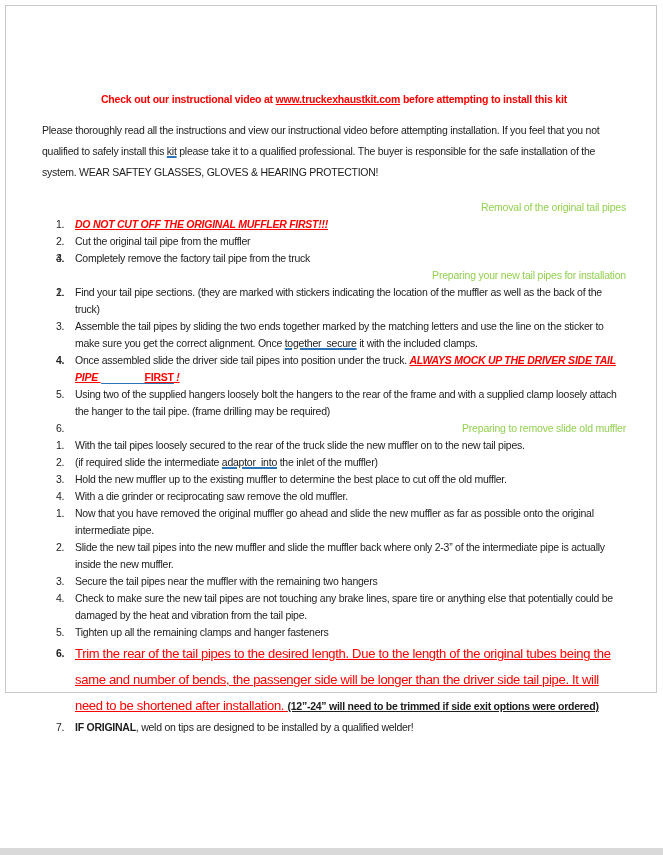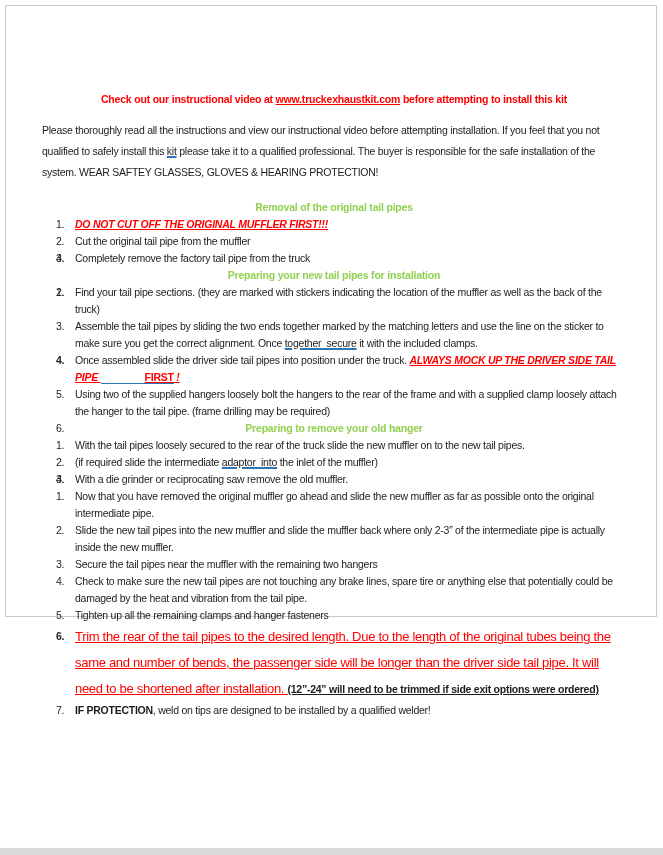--- a/index.html
+++ b/index.html
@@ -5,40 +5,40 @@
   html,body{margin:0;padding:0;}
   body{
     width:663px;height:855px;position:relative;background:#ffffff;
     font-family:"Liberation Sans","DejaVu Sans",sans-serif;
     color:#1c1c1c;overflow:hidden;
   }
   .bottom-strip{
     position:absolute;left:0;bottom:0;width:663px;height:7px;background:#d9d9d9;
   }
   .page{
-    position:absolute;left:5px;top:5px;width:652px;height:612px;
+    position:absolute;left:5px;top:5px;width:652px;height:688px;
     border:1px solid #c9c9c9;background:#ffffff;box-sizing:border-box;
     padding:85px 30px 0 36px;
   }
   .hdr{
     text-align:center;font-size:10.5px;line-height:17px;font-weight:700;
     color:#FF0000;letter-spacing:-0.2px;margin:0;
   }
   .hdr a{color:#FF0000;text-decoration:underline;cursor:pointer;}
   .intro{
     font-size:10.5px;line-height:21px;letter-spacing:-0.25px;
     margin:12px 0 0 0;
   }
   .u-blue{
     text-decoration:underline;
     text-decoration-color:#2E75B6;
     text-decoration-thickness:1.5px;
   }
   .sec-h{
-    text-align:center;font-size:10.5px;line-height:17px;font-weight:700;
+    text-align:right;font-size:10.5px;line-height:17px;font-weight:400;
     color:#92D050;letter-spacing:-0.2px;
   }
   .sec-h.first{margin-top:16px;}
   .list{font-size:10.5px;line-height:17px;letter-spacing:-0.25px;}
   .li{position:relative;padding-left:19px;margin-left:14px;}
   .num{position:absolute;left:0;top:0;}
   .num.b{font-weight:700;}
   .r-red-bu{color:#FF0000;font-weight:700;text-decoration:underline;font-style:italic;}
   .r-first{color:#FF0000;font-weight:700;text-decoration:underline;border-bottom:1.5px solid #2E75B6;padding-left:44px;}
   .r-bold{font-weight:700;}
@@ -71,33 +71,33 @@
   <div class="sec-h">Preparing your new tail pipes for installation</div>
   <div class="list">
     <div class="li"><span class="num">1.</span></div>
     <div class="li"><span class="num">2.</span><span>Find your tail pipe sections. (they are marked with stickers indicating the location of the muffler as well as the back of the truck)</span></div>
     <div class="li"><span class="num">3.</span><span>Assemble the tail pipes by sliding the two ends together marked by the matching letters and use the line on the sticker to make sure you get the correct alignment. Once </span><span class="u-blue">together&nbsp; secure</span><span> it with the included clamps.</span></div>
     <div class="li"><span class="num b">4.</span><span>Once assembled slide the driver side tail pipes into position under the truck. </span><span class="r-red-bu">ALWAYS MOCK UP THE DRIVER SIDE TAIL PIPE </span><span class="r-first">FIRST</span><span class="r-red-bu">&nbsp;!</span></div>
     <div class="li"><span class="num">5.</span><span>Using two of the supplied hangers loosely bolt the hangers to the rear of the frame and with a supplied clamp loosely attach the hanger to the tail pipe. (frame drilling may be required)</span></div>
     <div class="li"><span class="num">6.</span></div>
   </div>
 
-  <div class="sec-h">Preparing to remove your old hanger</div>
+  <div class="sec-h">Preparing to remove slide old muffler</div>
   <div class="list">
     <div class="li"><span class="num">1.</span><span>With the tail pipes loosely secured to the rear of the truck slide the new muffler on to the new tail pipes.</span></div>
     <div class="li"><span class="num">2.</span><span>(if required slide the intermediate </span><span class="u-blue">adaptor&nbsp; into</span><span> the inlet of the muffler)</span></div>
-    <div class="li"><span class="num">3.</span></div>
+    <div class="li"><span class="num">3.</span><span>Hold the new muffler up to the existing muffler to determine the best place to cut off the old muffler.</span></div>
     <div class="li"><span class="num">4.</span><span>With a die grinder or reciprocating saw remove the old muffler.</span></div>
   </div>
 
   <div class="list">
     <div class="li"><span class="num">1.</span><span>Now that you have removed the original muffler go ahead and slide the new muffler as far as possible onto the original intermediate pipe.</span></div>
     <div class="li"><span class="num">2.</span><span>Slide the new tail pipes into the new muffler and slide the muffler back where only 2-3” of the intermediate pipe is actually inside the new muffler.</span></div>
     <div class="li"><span class="num">3.</span><span>Secure the tail pipes near the muffler with the remaining two hangers</span></div>
     <div class="li"><span class="num">4.</span><span>Check to make sure the new tail pipes are not touching any brake lines, spare tire or anything else that potentially could be damaged by the heat and vibration from the tail pipe.</span></div>
     <div class="li"><span class="num">5.</span><span>Tighten up all the remaining clamps and hanger fasteners</span></div>
     <div class="li item6"><span class="num b">6.</span><span class="big-red">Trim the rear of the tail pipes to the desired length. Due to the length of the original tubes being the same and number of bends, the passenger side will be longer than the driver side tail pipe. It will need to be shortened after installation. </span><span class="big-black">(12”-24” will need to be trimmed if side exit options were ordered)</span></div>
-    <div class="li"><span class="num">7.</span><span class="r-bold">IF PROTECTION</span><span>, weld on tips are designed to be installed by a qualified welder!</span></div>
+    <div class="li"><span class="num">7.</span><span class="r-bold">IF ORIGINAL</span><span>, weld on tips are designed to be installed by a qualified welder!</span></div>
   </div>
 
 </div>
 
 <div class="bottom-strip"></div>
 
 </body></html>

